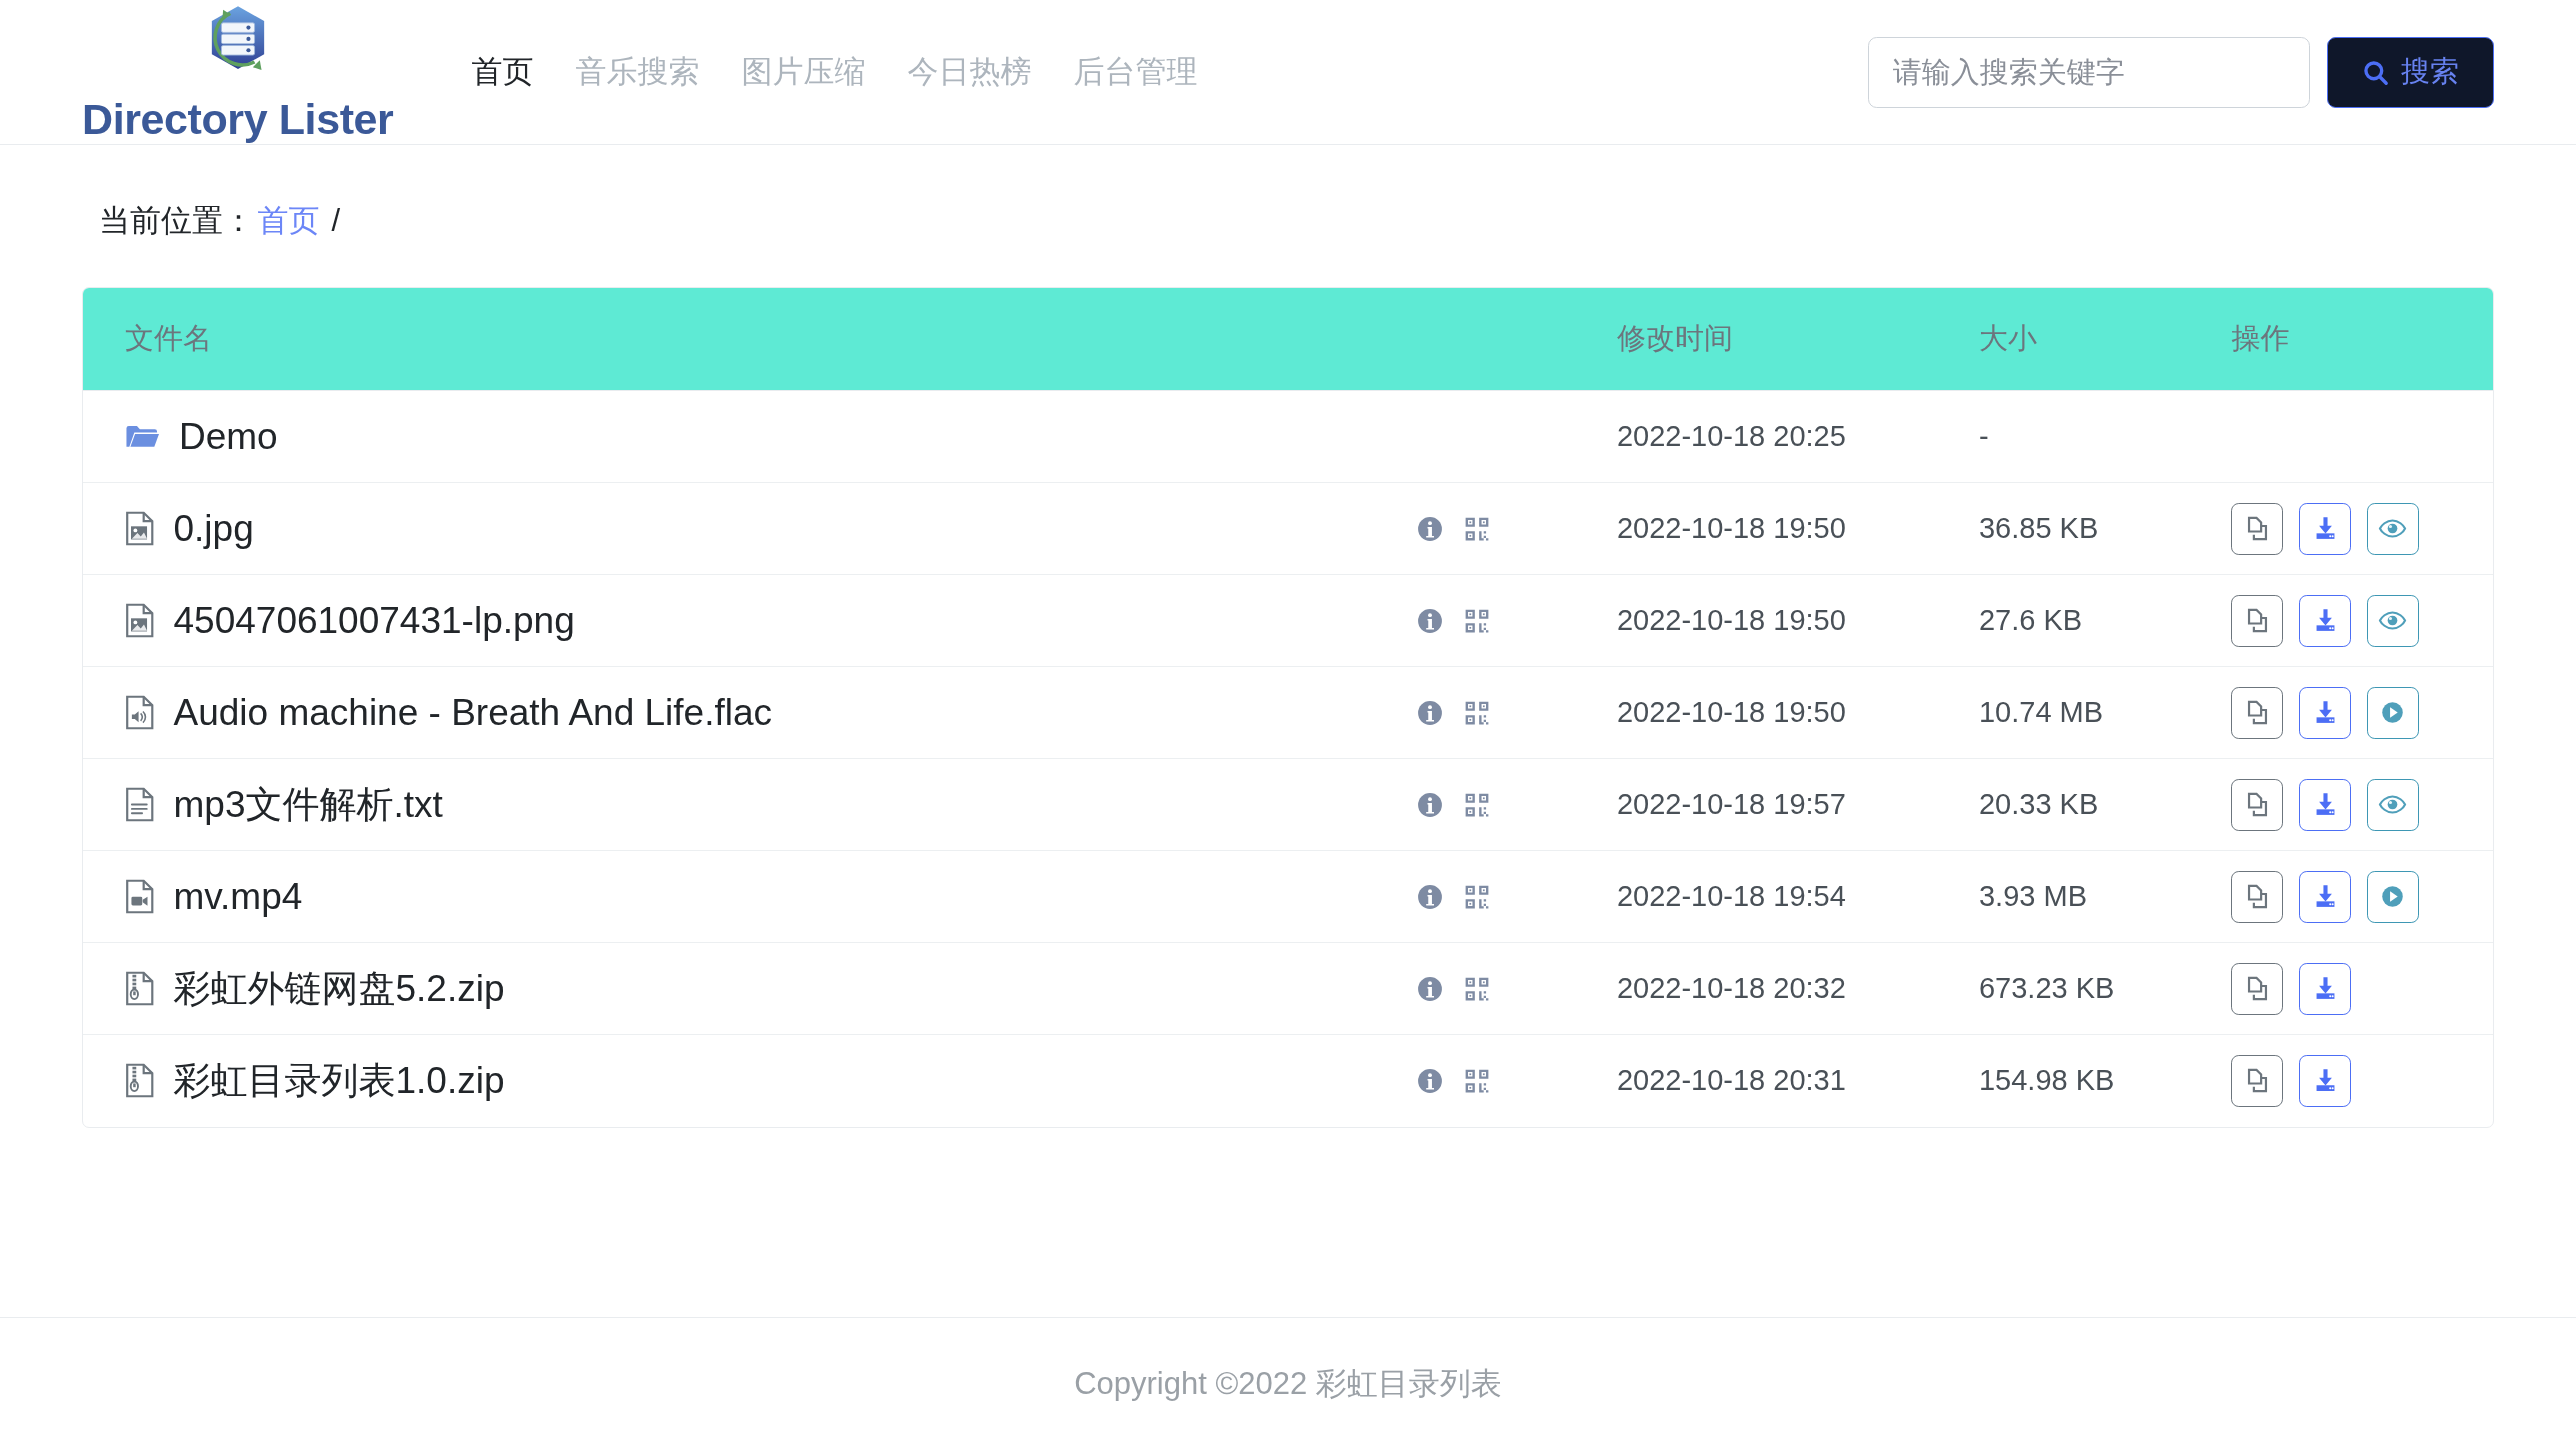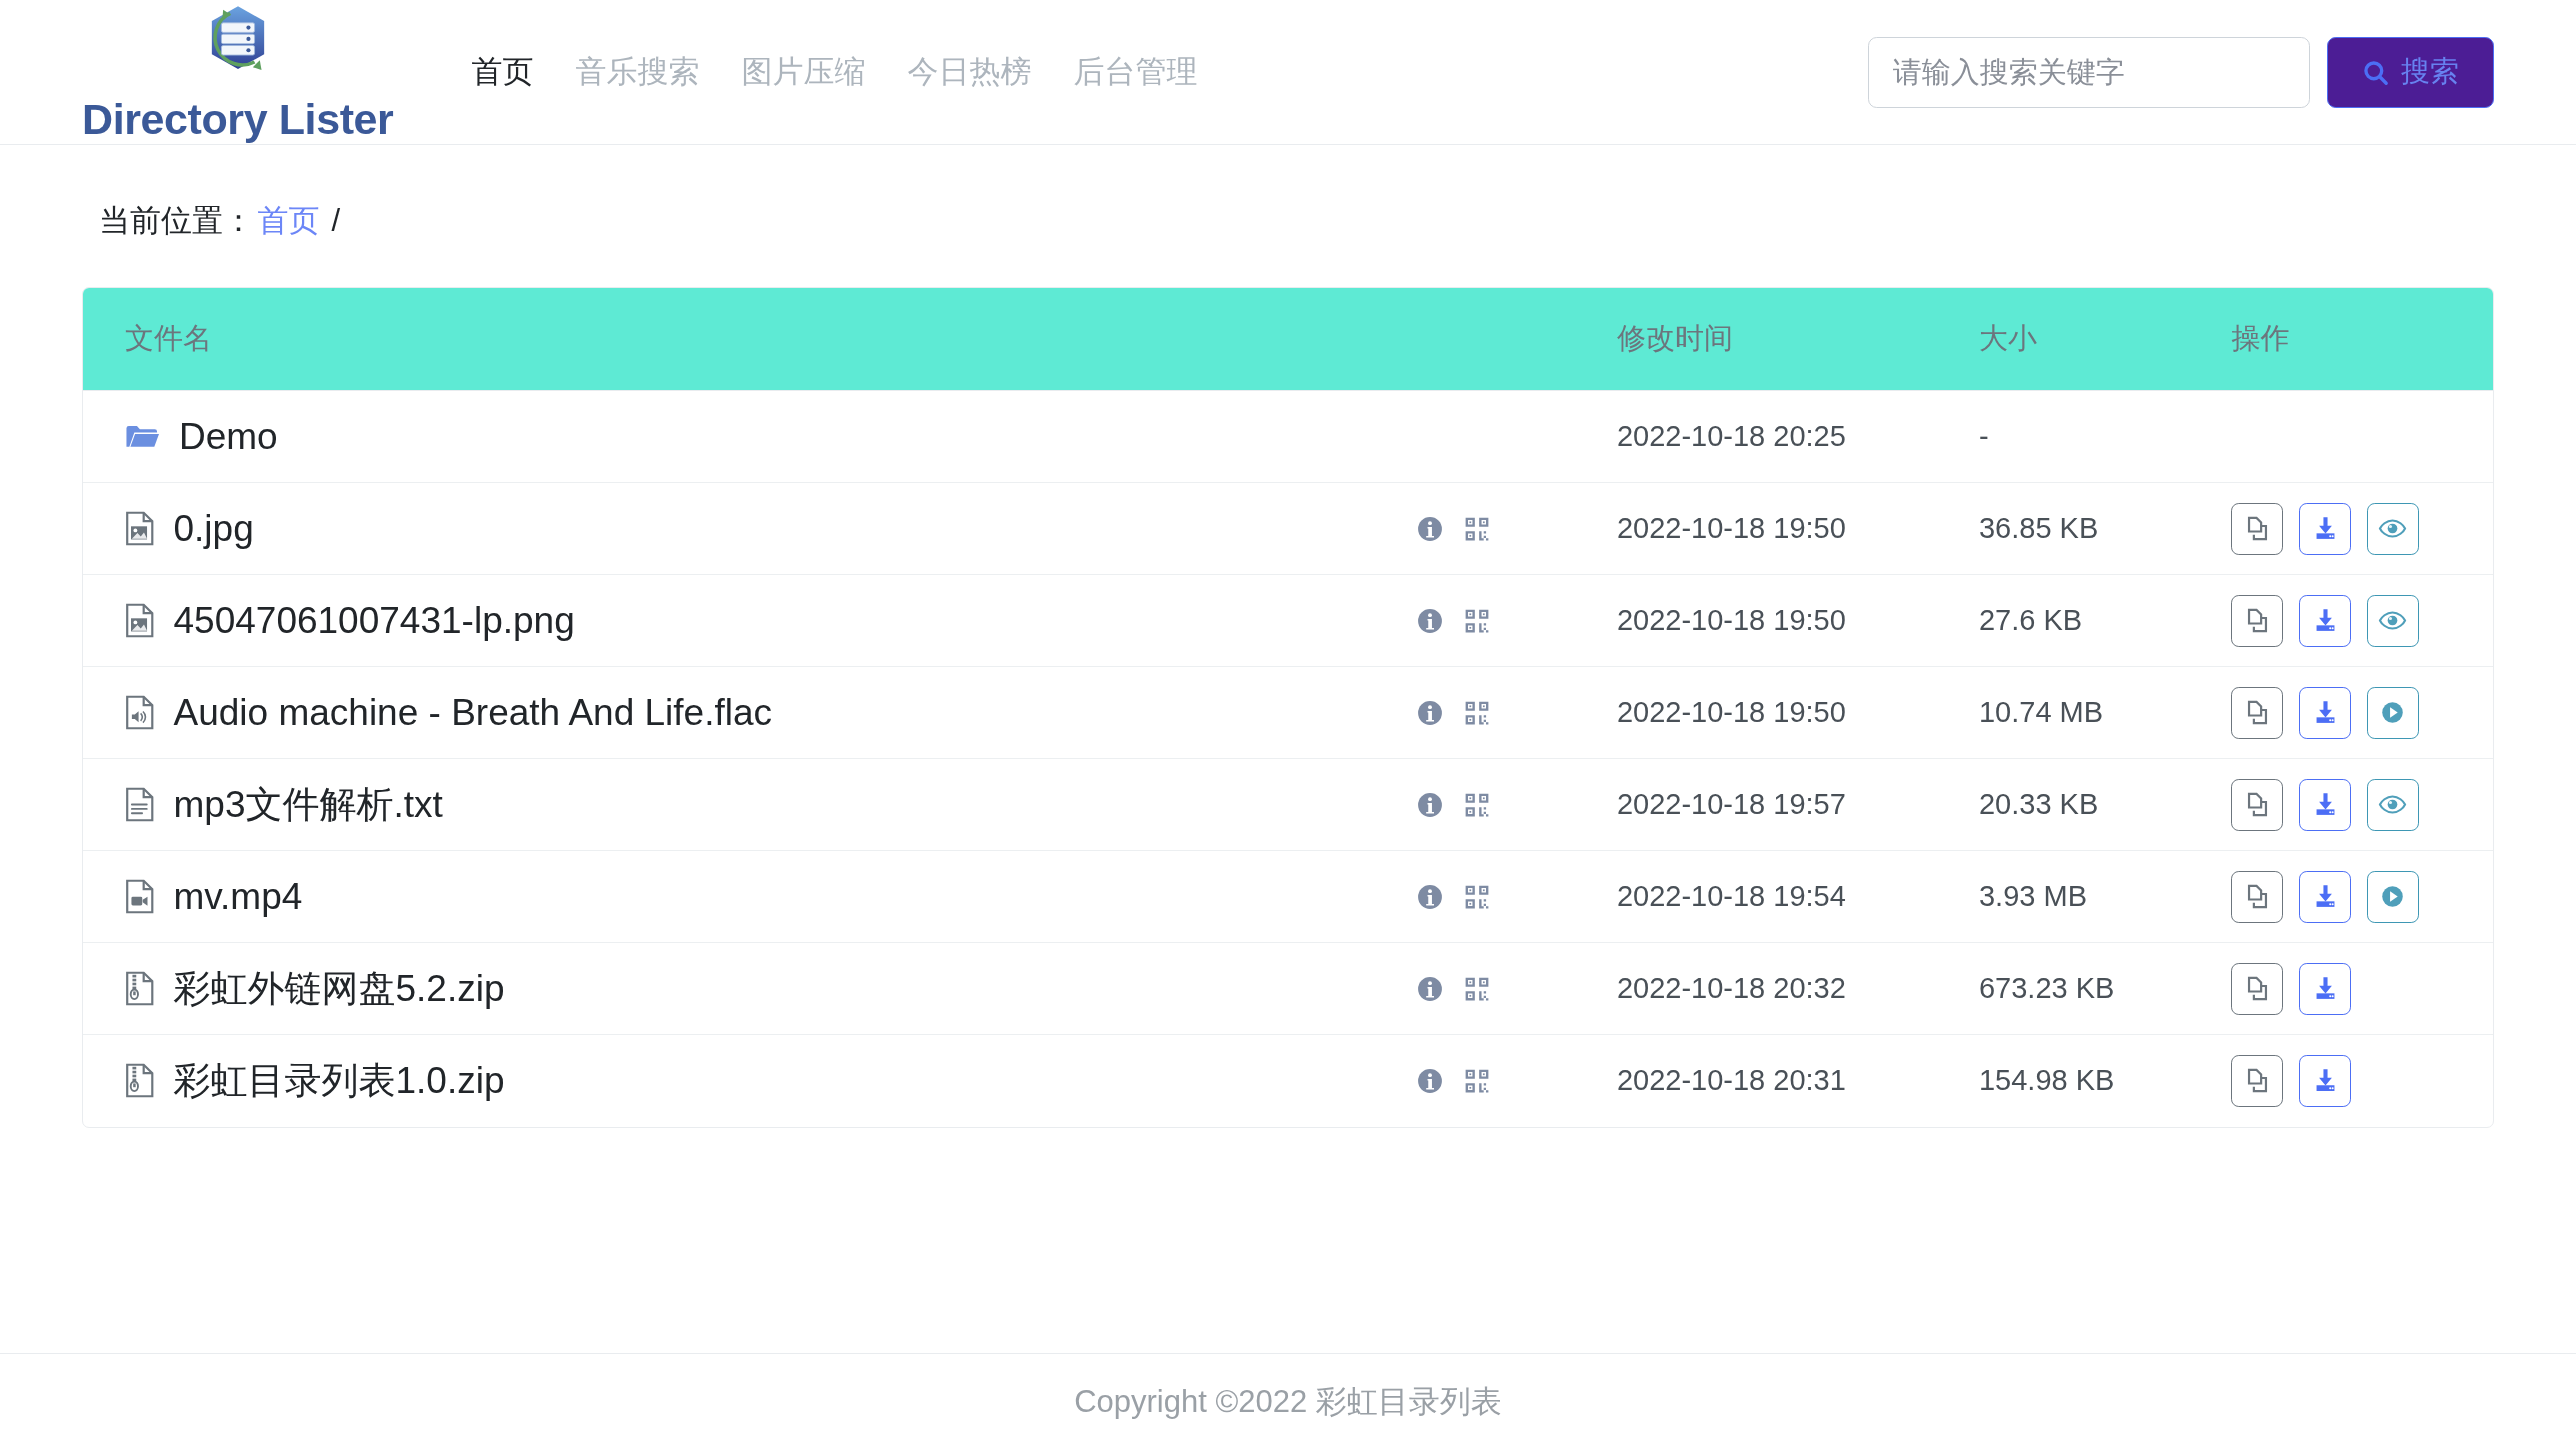--- a/index.html
+++ b/index.html
@@ -69,21 +69,21 @@
     font-family: inherit;
     background: #fff;
     outline: none;
   }
   .search-input::placeholder { color: #8a8f98; }
   .search-btn {
     height: 71px;
     min-width: 167px;
     border: 1.7px solid #4c6ef5;
     border-radius: 8.7px;
-    background: #4c1d95;
+    background: #0f172a;
     color: #6782f0;
     font-size: 29px;
     font-family: inherit;
     display: flex;
     align-items: center;
     justify-content: center;
     gap: 12px;
     cursor: pointer;
     padding: 0 22.5px;
   }
@@ -179,21 +179,21 @@
   .act-dl      { border: 1.7px solid #4c6ef5; }
   .act-view    { border: 1.7px solid #3e97b4; }
   .act-play    { border: 1.7px solid #3e97b4; }
   .act-btn svg { display: block; }
 
   
   .footer {
     position: absolute;
     left: 0; right: 0;
     bottom: 0;
-    height: 97px;
+    height: 133px;
     border-top: 1.7px solid #e9ecef;
     display: flex;
     align-items: center;
     justify-content: center;
   }
   .footer-text { font-size: 31px; color: #9aa0a6; white-space: nowrap; }
 </style>
 </head>
 <body>
 

